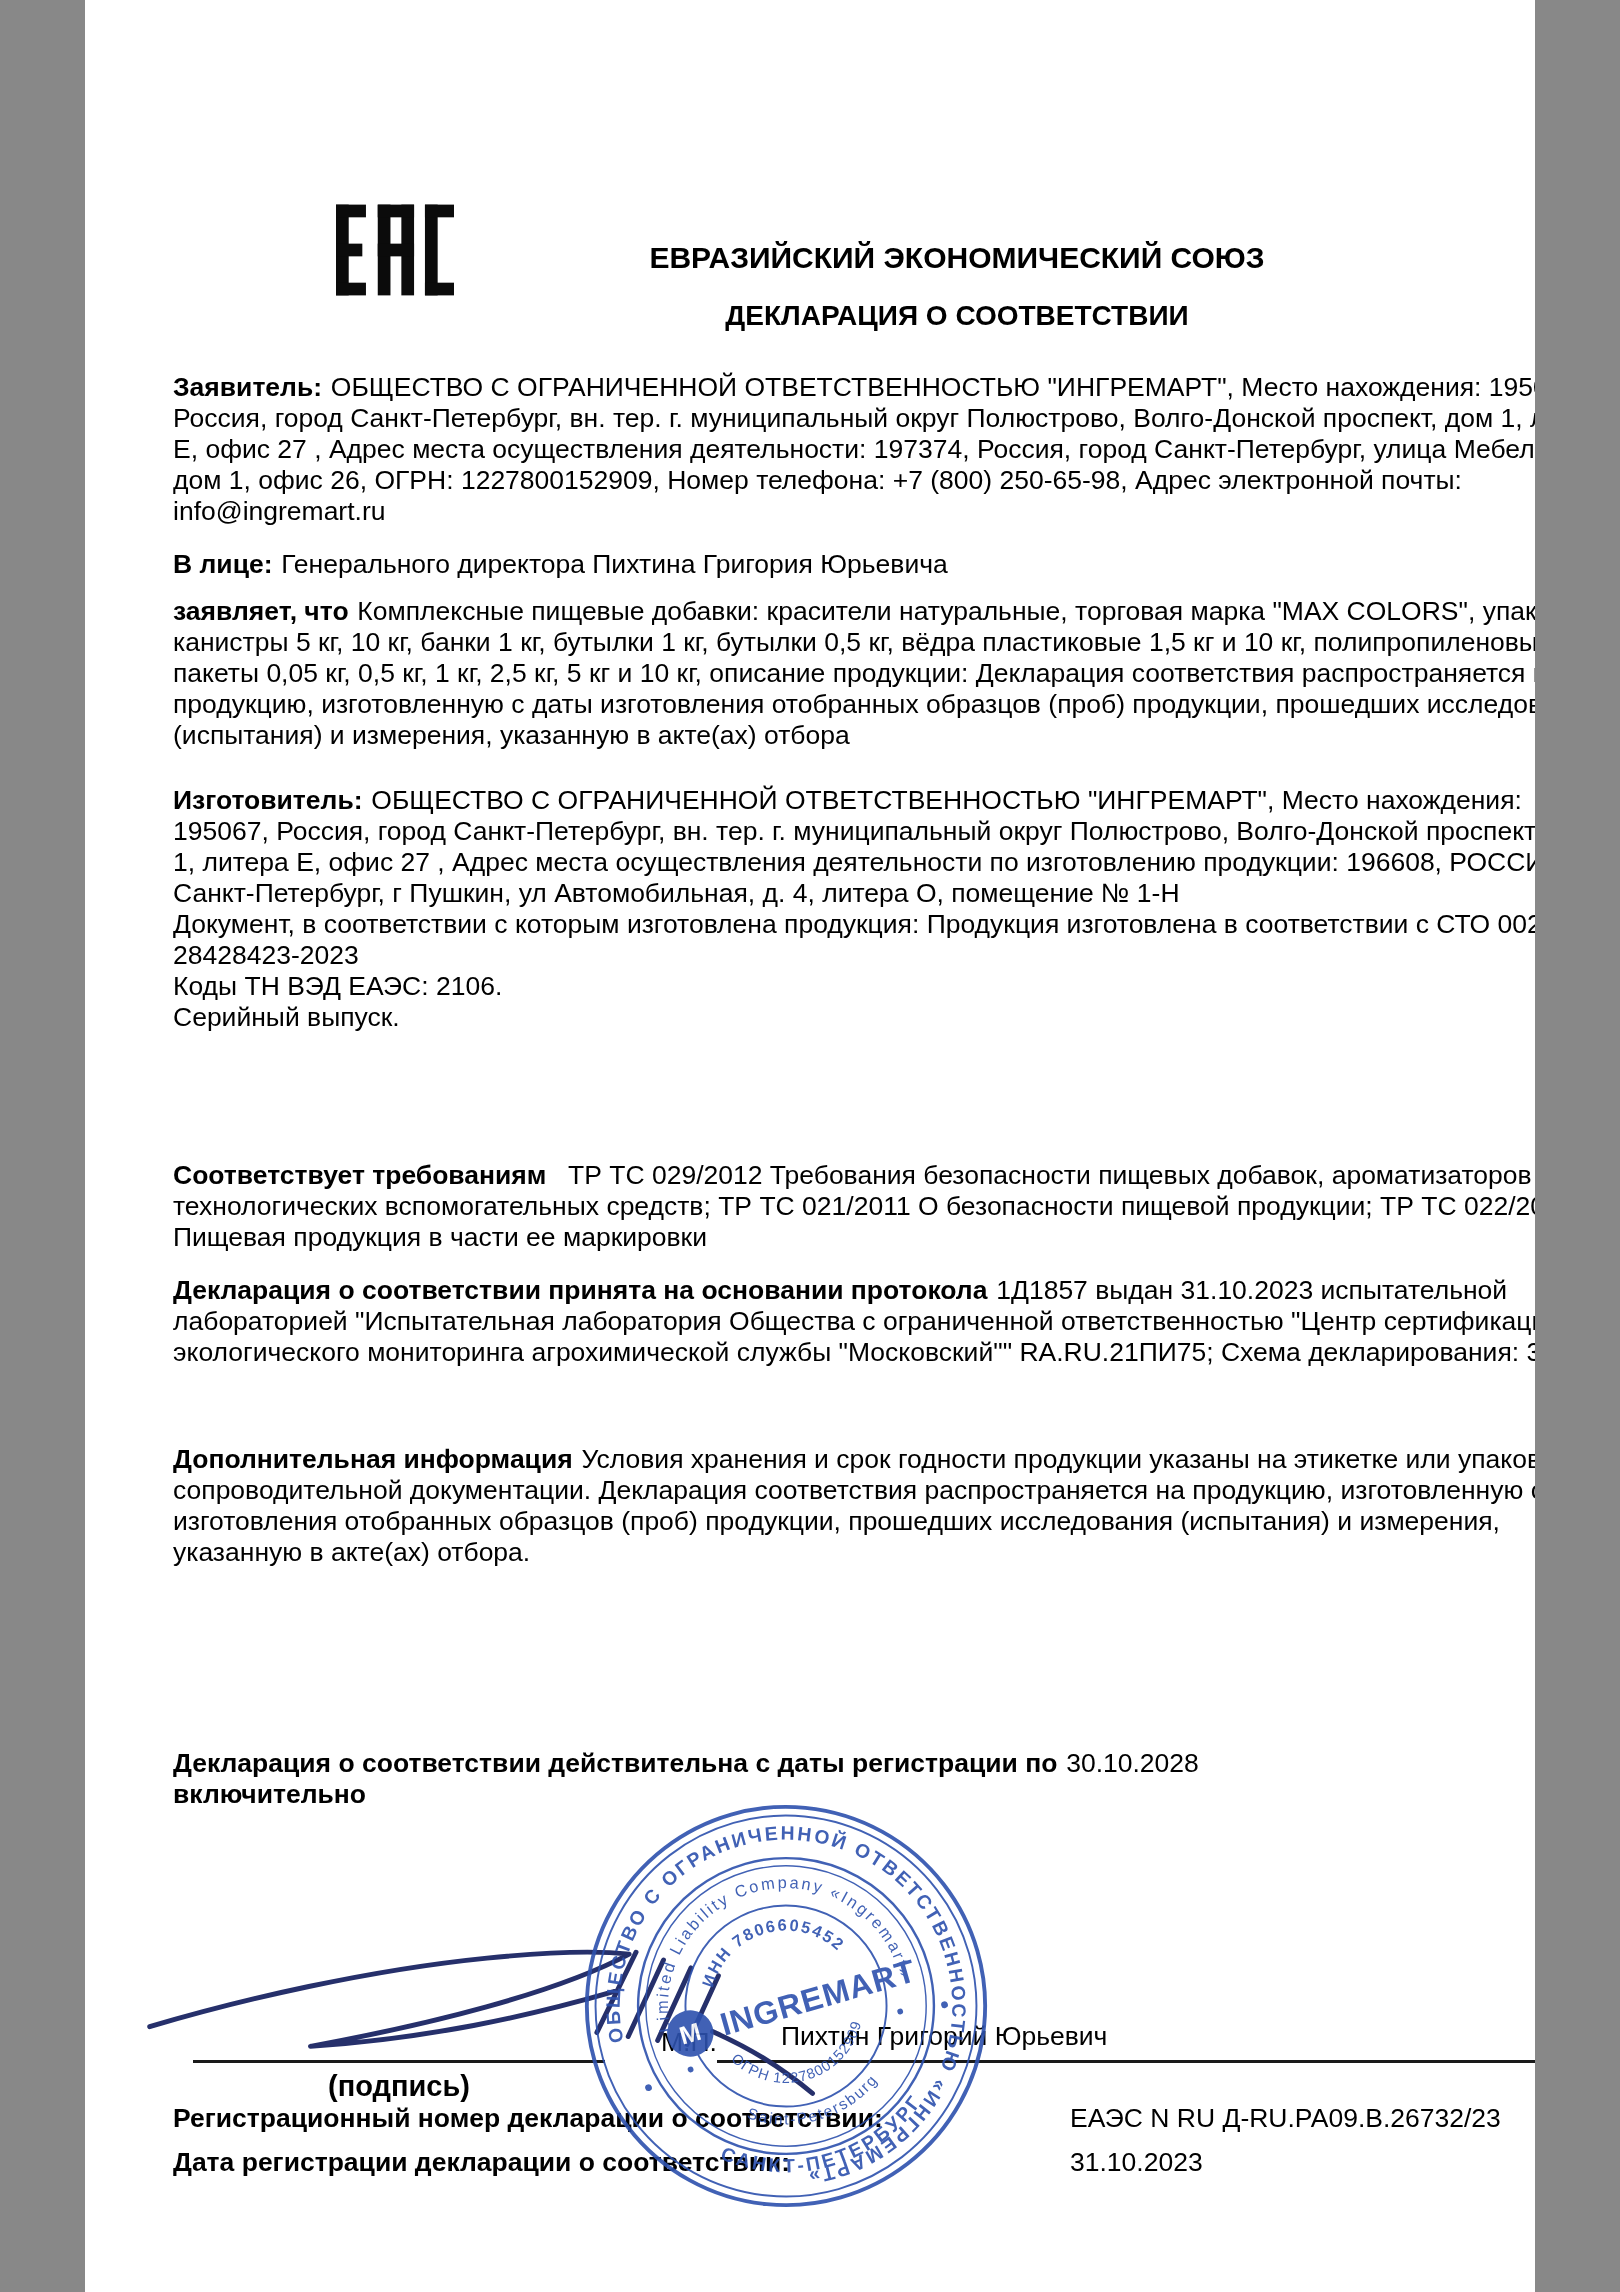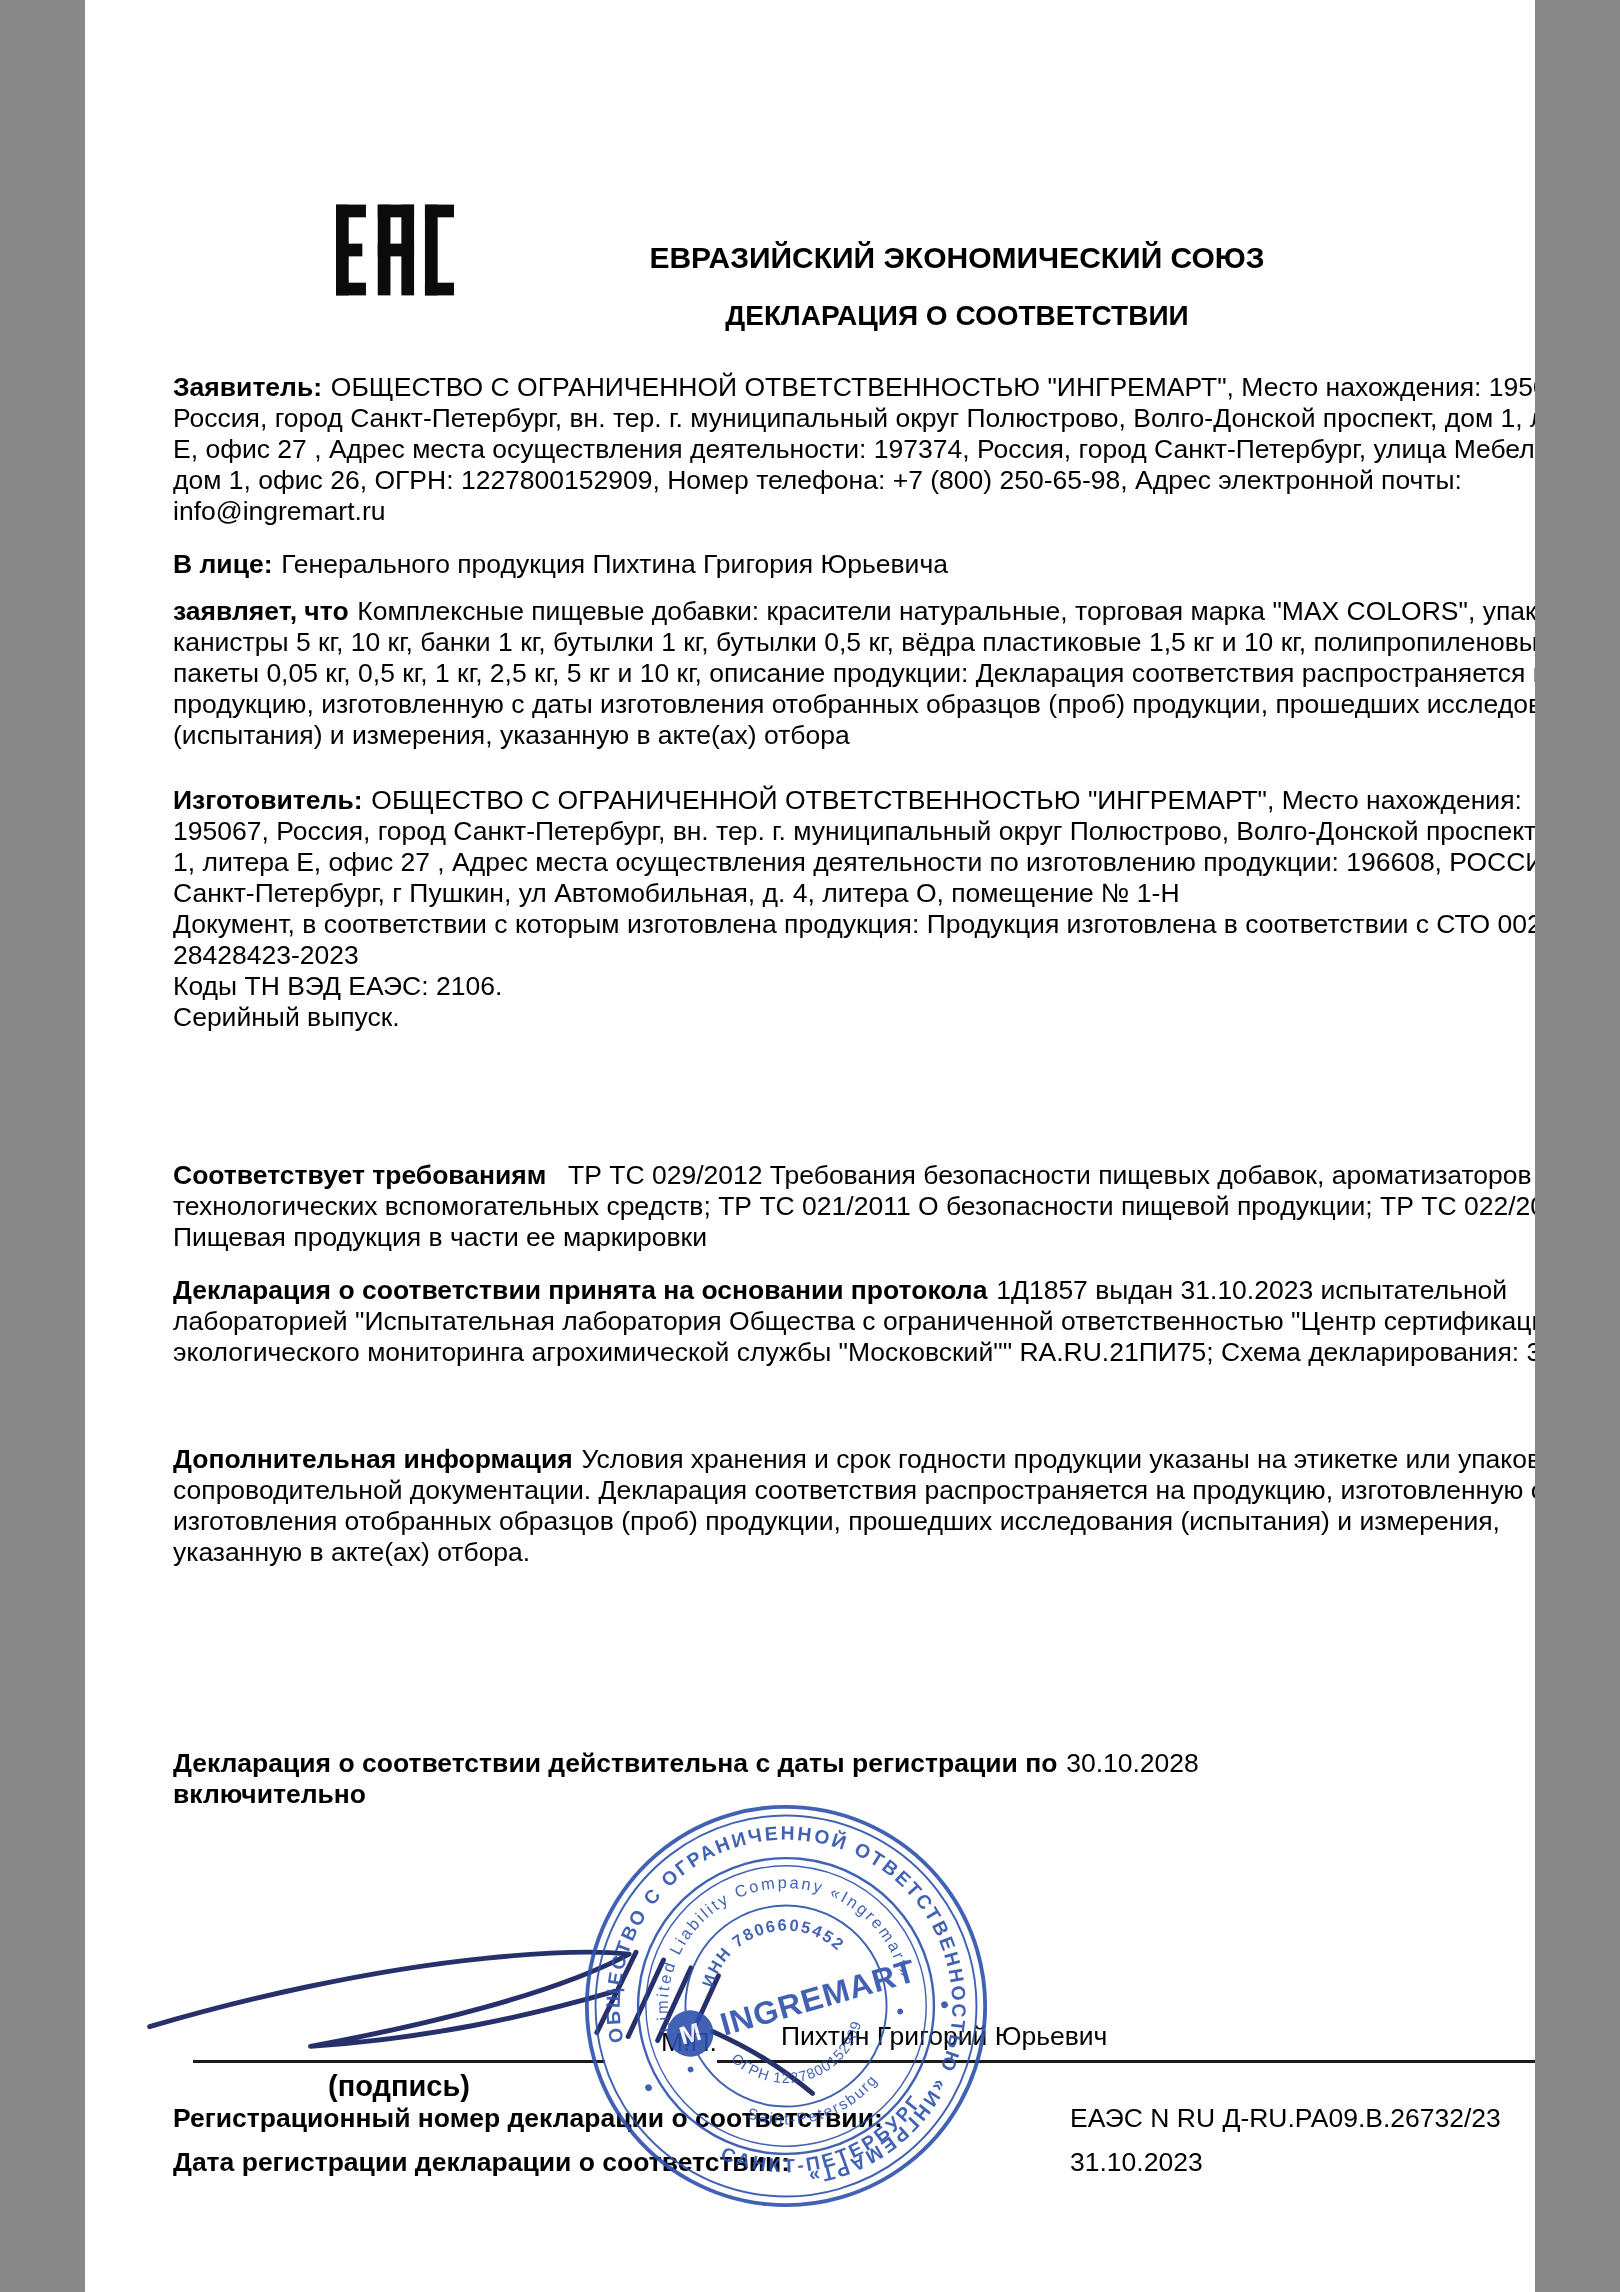--- a/index.html
+++ b/index.html
@@ -50,21 +50,21 @@
         <rect x="98" y="86" width="32" height="14"></rect>
       </g>
     </svg>
   </div>
 
   <div class="abs title t1">ЕВРАЗИЙСКИЙ ЭКОНОМИЧЕСКИЙ СОЮЗ</div>
   <div class="abs title t2">ДЕКЛАРАЦИЯ О СООТВЕТСТВИИ</div>
 
   <div class="abs para" style="top:372px;"><span class="lbl">Заявитель:</span><span>ОБЩЕСТВО С ОГРАНИЧЕННОЙ ОТВЕТСТВЕННОСТЬЮ "ИНГРЕМАРТ", Место нахождения: 195067, Россия, город Санкт-Петербург, вн. тер. г. муниципальный округ Полюстрово, Волго-Донской проспект, дом 1, литера Е, офис 27 , Адрес места осуществления деятельности: 197374, Россия, город Санкт-Петербург, улица Мебельная, дом 1, офис 26, ОГРН: 1227800152909, Номер телефона: +7 (800) 250-65-98, Адрес электронной почты: info@ingremart.ru</span></div>
 
-  <div class="abs para" style="top:549px;"><span class="lbl">В лице:</span><span>Генерального продукция Пихтина Григория Юрьевича</span></div>
+  <div class="abs para" style="top:549px;"><span class="lbl">В лице:</span><span>Генерального директора Пихтина Григория Юрьевича</span></div>
 
   <div class="abs para" style="top:596px;"><span class="lbl">заявляет, что</span><span>Комплексные пищевые добавки: красители натуральные, торговая марка "MAX COLORS", упаковка канистры 5 кг, 10 кг, банки 1 кг, бутылки 1 кг, бутылки 0,5 кг, вёдра пластиковые 1,5 кг и 10 кг, полипропиленовые пакеты 0,05 кг, 0,5 кг, 1 кг, 2,5 кг, 5 кг и 10 кг, описание продукции: Декларация соответствия распространяется на продукцию, изготовленную с даты изготовления отобранных образцов (проб) продукции, прошедших исследования (испытания) и измерения, указанную в акте(ах) отбора</span></div>
 
   <div class="abs para" style="top:785px;">
     <div><span class="lbl">Изготовитель:</span><span>ОБЩЕСТВО С ОГРАНИЧЕННОЙ ОТВЕТСТВЕННОСТЬЮ "ИНГРЕМАРТ", Место нахождения: 195067, Россия, город Санкт-Петербург, вн. тер. г. муниципальный округ Полюстрово, Волго-Донской проспект, дом 1, литера Е, офис 27 , Адрес места осуществления деятельности по изготовлению продукции: 196608, РОССИЯ, Г Санкт-Петербург, г Пушкин, ул Автомобильная, д. 4, литера О, помещение № 1-Н</span></div>
     <div>Документ, в соответствии с которым изготовлена продукция: Продукция изготовлена в соответствии с СТО 002-28428423-2023</div>
     <div>Коды ТН ВЭД ЕАЭС: 2106.</div>
     <div>Серийный выпуск.</div>
   </div>
 

